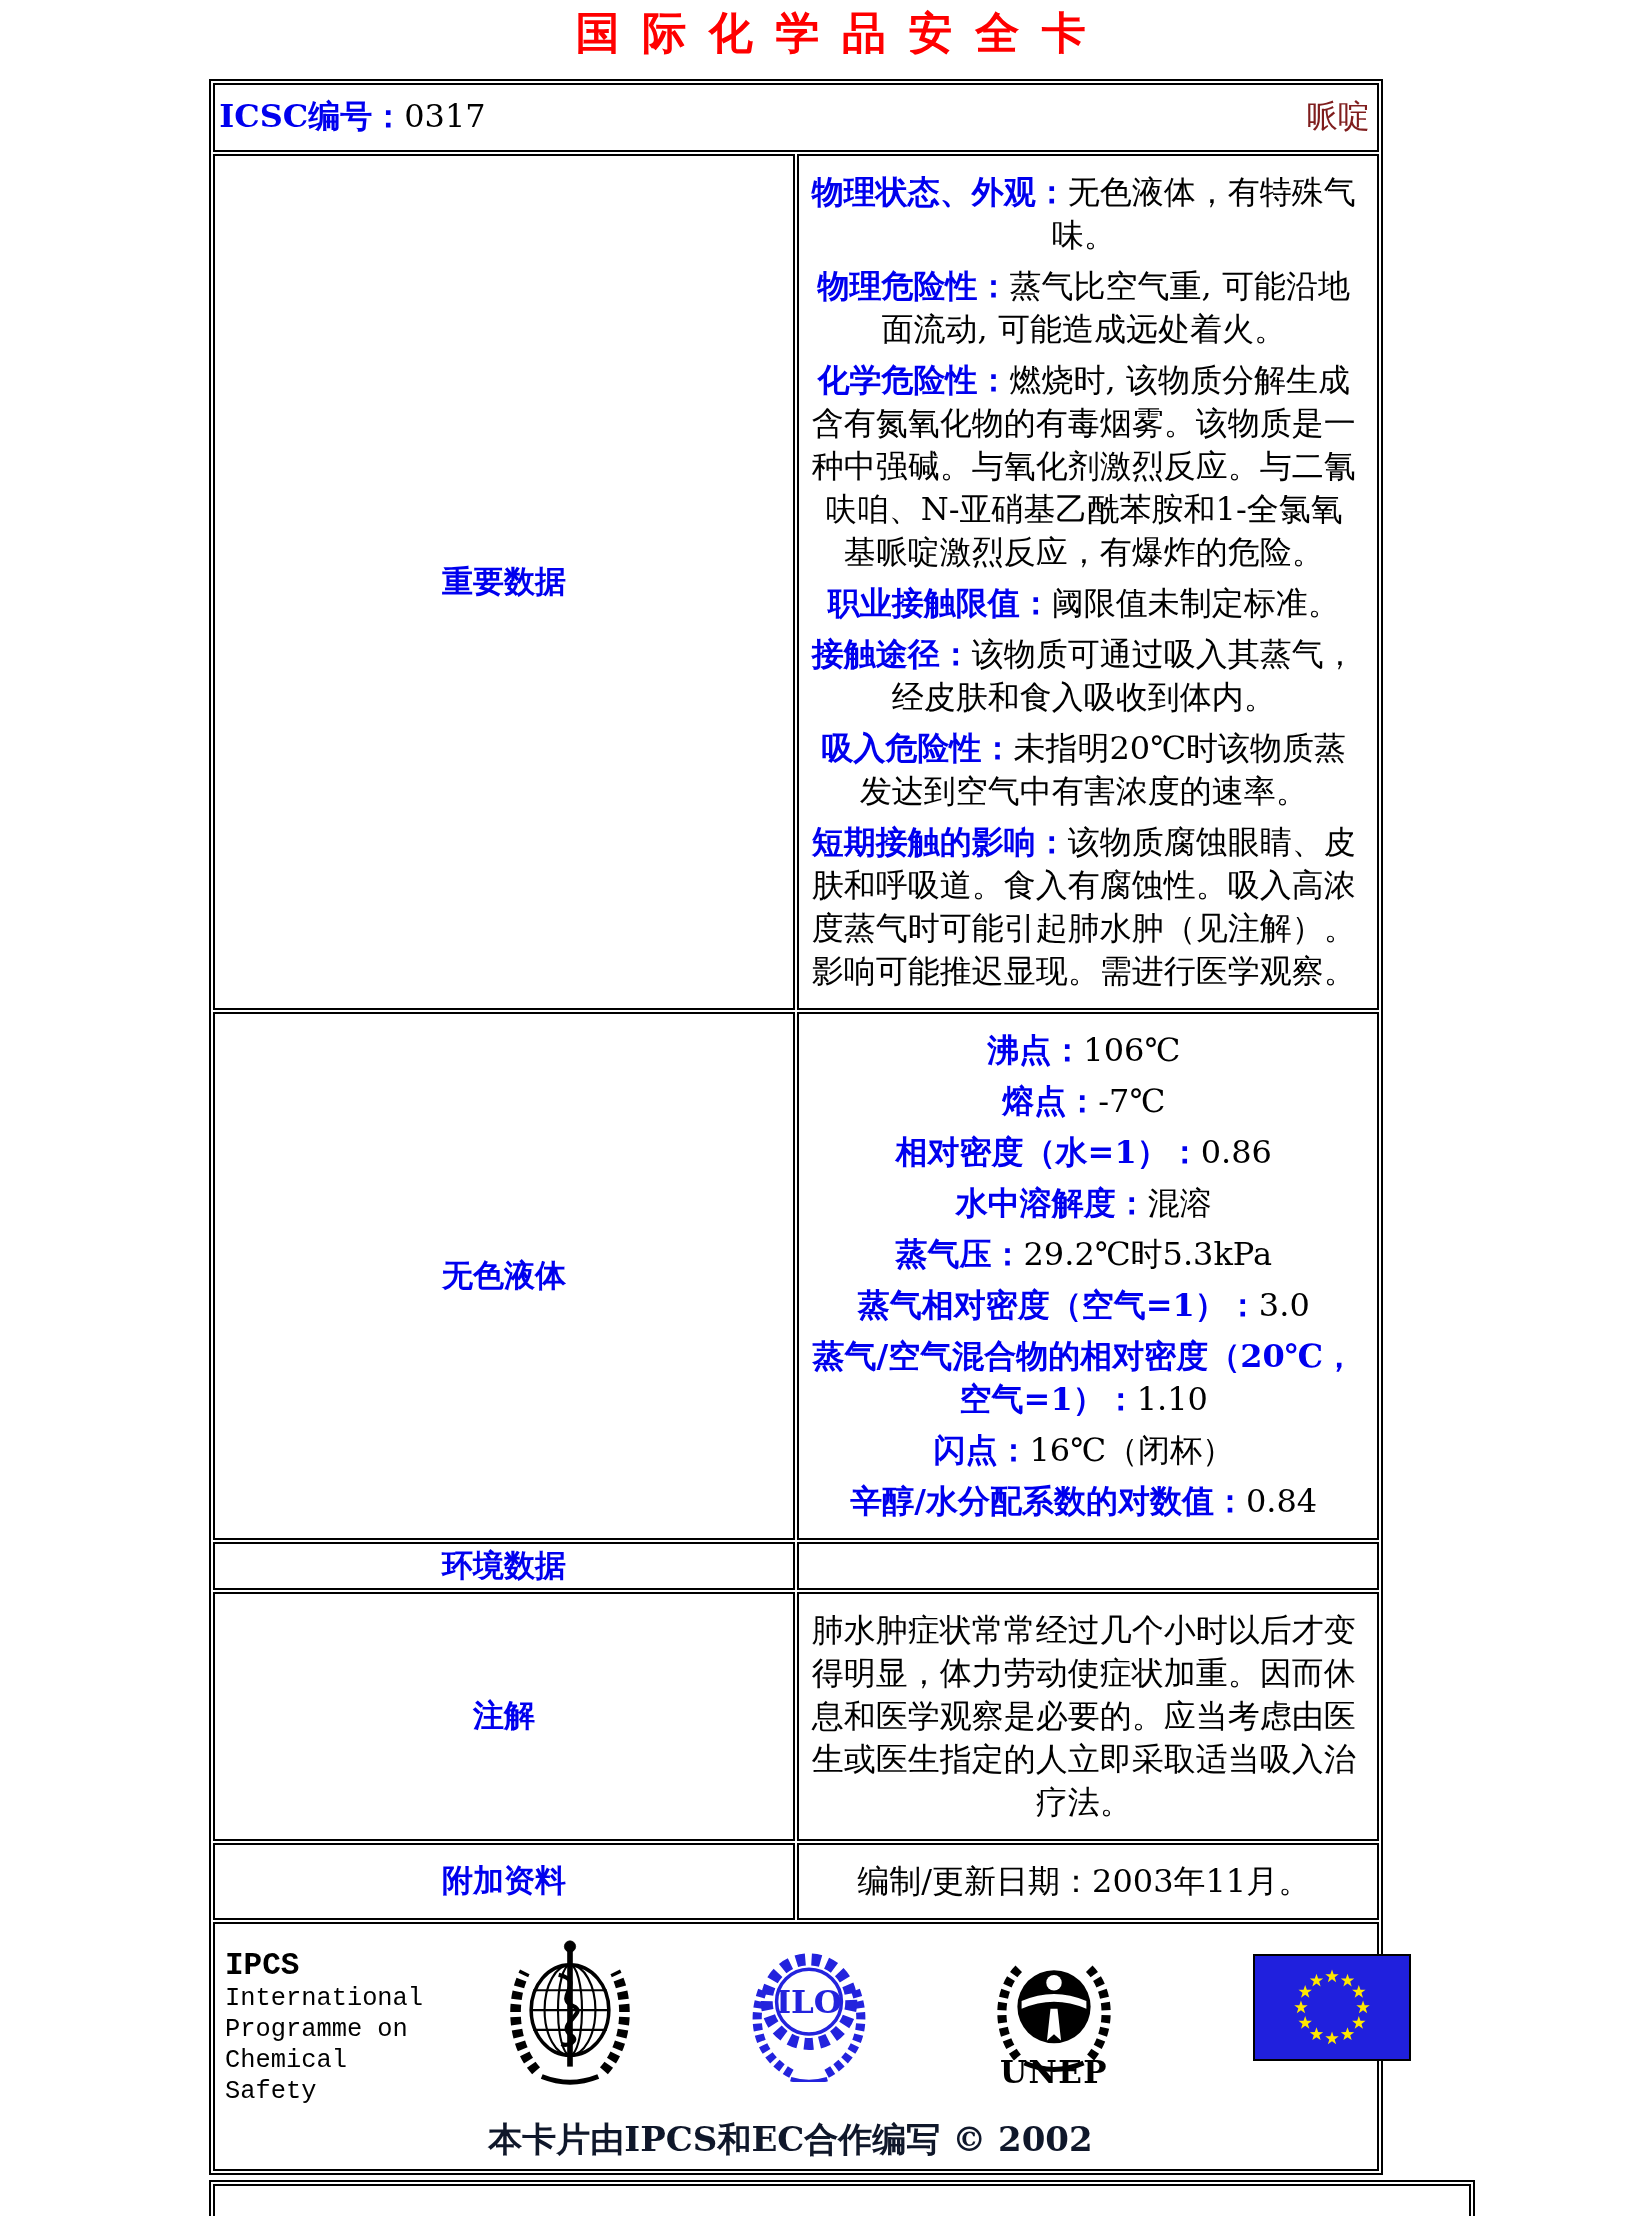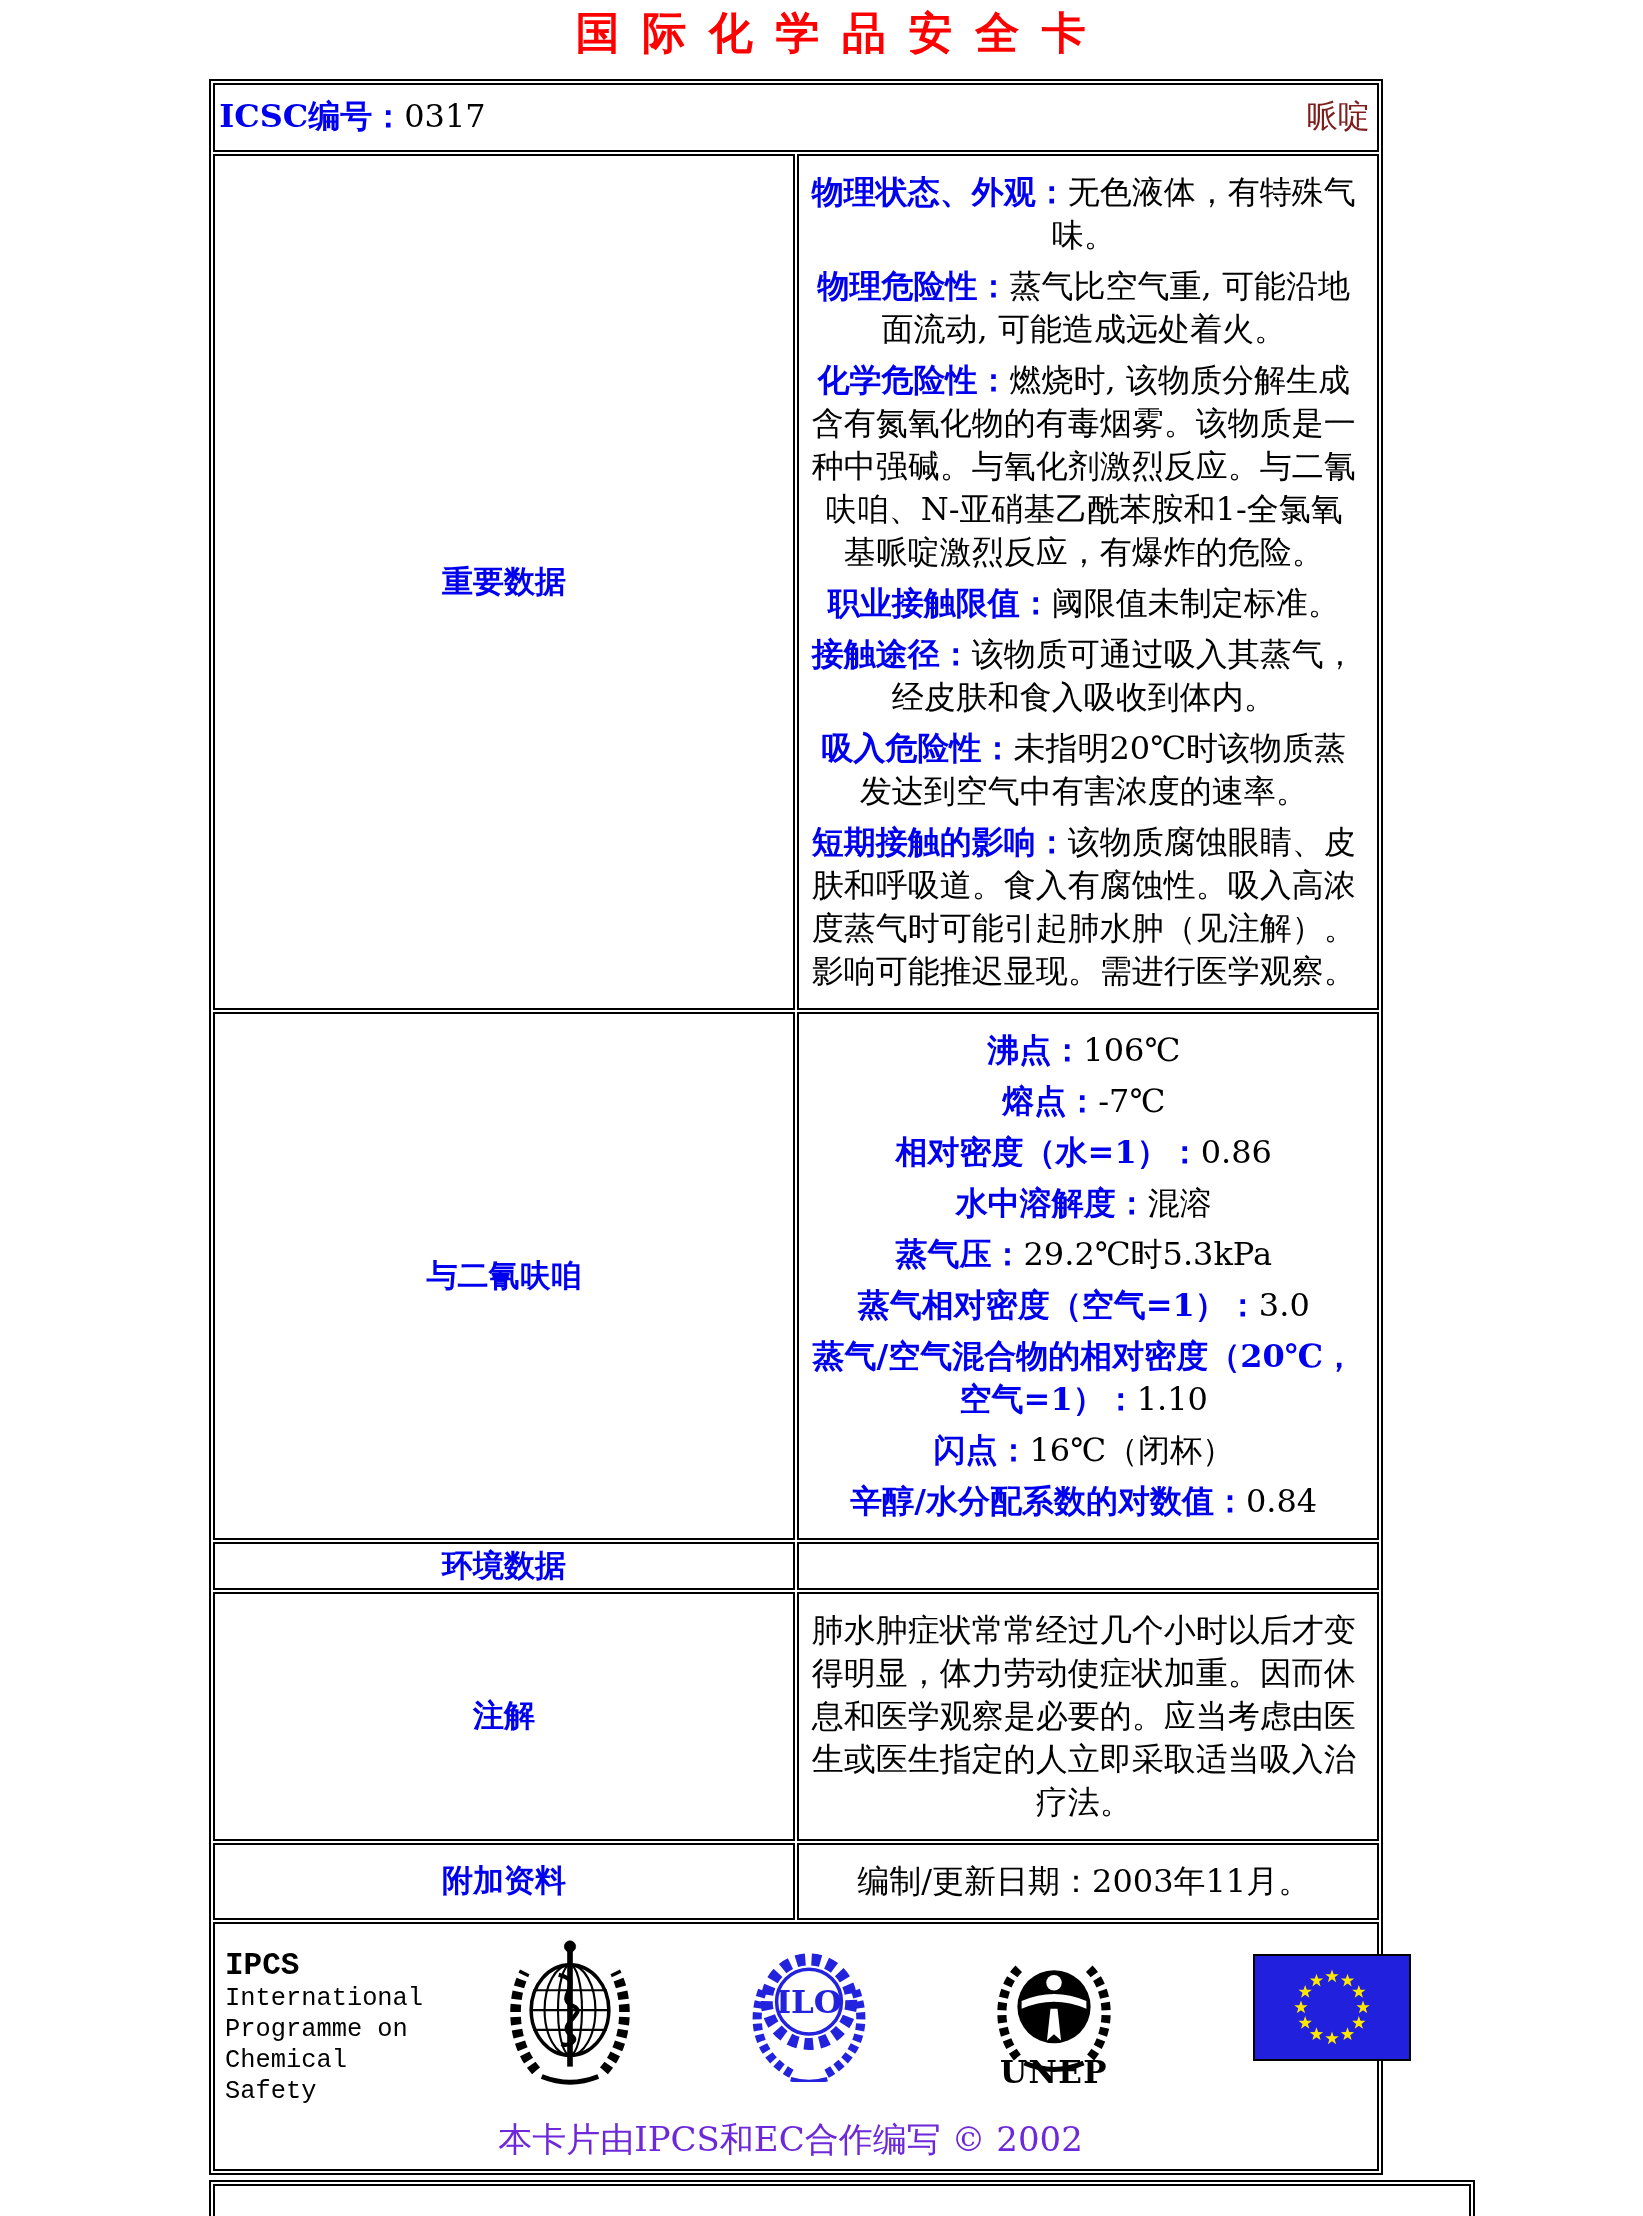--- a/index.html
+++ b/index.html
@@ -46,21 +46,21 @@
   .ipcs-title{font-size:31px;font-weight:bold;line-height:34px;}
   .ipcs-line{font-size:25.4px;line-height:31px;}
   .logo{flex:0 0 auto;}
   .logo-who{margin-left:82px;margin-top:4.2px;}
   .logo-ilo{margin-left:112px;margin-top:7px;}
   .logo-unep{margin-left:114px;margin-top:5.6px;}
   .logo-eu{margin-left:130px;margin-top:20px;width:154px;height:103px;
     background:#2020dd;border:2.8px solid #000;position:relative;}
   .credit-line{
     text-align:center;margin-top:10px;
-    color:#6d28d9;font-size:34px;font-weight:normal;
+    color:#0f172a;font-size:34px;font-weight:bold;
   }
   table.legal{
     margin:5.6px 0 0 209px;width:1266px;
     border-collapse:separate;border-spacing:2.1px;
     border:2.1px solid #000;
   }
   table.legal td{border:2.1px solid #000;height:83px;vertical-align:middle;padding:0 7px 0 5.6px;}
   svg text{font-family:"DejaVu Serif","Liberation Serif",serif;}
 </style>
 </head>
@@ -89,21 +89,21 @@
       <p class="line"><span class="lbl">物理危险性：</span><span class="val">蒸气比空气重, 可能沿地面流动, 可能造成远处着火。</span></p>
       <p class="line"><span class="lbl">化学危险性：</span><span class="val">燃烧时, 该物质分解生成含有氮氧化物的有毒烟雾。该物质是一种中强碱。与氧化剂激烈反应。与二氰呋咱、N-亚硝基乙酰苯胺和1-全氯氧基哌啶激烈反应，有爆炸的危险。</span></p>
       <p class="line"><span class="lbl">职业接触限值：</span><span class="val">阈限值未制定标准。</span></p>
       <p class="line"><span class="lbl">接触途径：</span><span class="val">该物质可通过吸入其蒸气，经皮肤和食入吸收到体内。</span></p>
       <p class="line"><span class="lbl">吸入危险性：</span><span class="val">未指明20℃时该物质蒸发达到空气中有害浓度的速率。</span></p>
       <p class="line"><span class="lbl">短期接触的影响：</span><span class="val">该物质腐蚀眼睛、皮肤和呼吸道。食入有腐蚀性。吸入高浓度蒸气时可能引起肺水肿（见注解）。影响可能推迟显现。需进行医学观察。</span></p>
     </td>
   </tr>
 
   <tr>
-    <td class="rowlabel">与二氰呋咱</td>
+    <td class="rowlabel">无色液体</td>
     <td class="content h-physical">
       <p class="line"><span class="lbl">沸点：</span><span class="val">106℃</span></p>
       <p class="line"><span class="lbl">熔点：</span><span class="val">-7℃</span></p>
       <p class="line"><span class="lbl">相对密度（水=1）：</span><span class="val">0.86</span></p>
       <p class="line"><span class="lbl">水中溶解度：</span><span class="val">混溶</span></p>
       <p class="line"><span class="lbl">蒸气压：</span><span class="val">29.2℃时5.3kPa</span></p>
       <p class="line"><span class="lbl">蒸气相对密度（空气=1）：</span><span class="val">3.0</span></p>
       <p class="line"><span class="lbl">蒸气/空气混合物的相对密度（20℃，空气=1）：</span><span class="val">1.10</span></p>
       <p class="line"><span class="lbl">闪点：</span><span class="val">16℃（闭杯）</span></p>
       <p class="line"><span class="lbl">辛醇/水分配系数的对数值：</span><span class="val">0.84</span></p>

